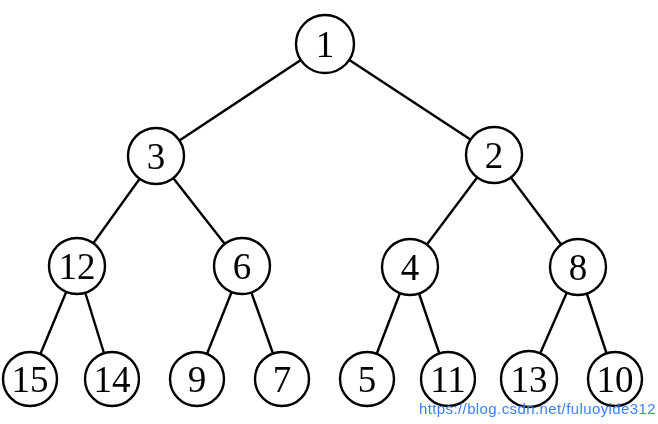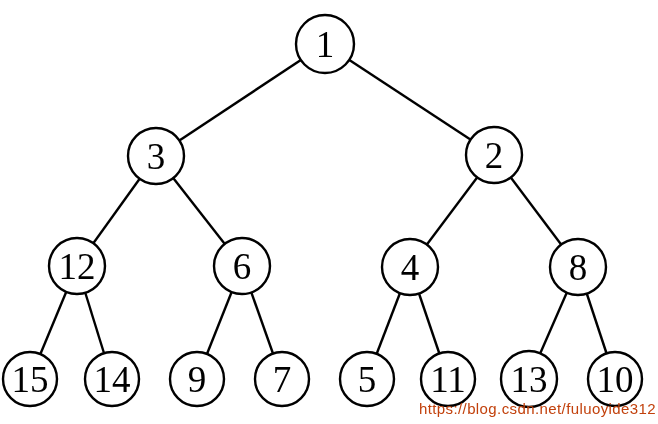--- a/index.html
+++ b/index.html
@@ -108,14 +108,14 @@
       </g>
       <g>
         <circle cx="529" cy="379" r="28" fill="#ffffff" stroke="#000000" stroke-width="2.4"></circle>
         <text x="529" y="379" dy="0.345em" text-anchor="middle" font-size="37" fill="#000000" class="node-label">13</text>
       </g>
       <g>
         <circle cx="615" cy="379" r="27" fill="#ffffff" stroke="#000000" stroke-width="2.4"></circle>
         <text x="615" y="379" dy="0.345em" text-anchor="middle" font-size="37" fill="#000000" class="node-label">10</text>
       </g>
     </svg>
-  <div class="watermark" style="color: #c2410c;">https://blog.csdn.net/fuluoyide312</div>
+  <div class="watermark" style="color: #3b82f6;">https://blog.csdn.net/fuluoyide312</div>
 </div>
 
 </body></html>

